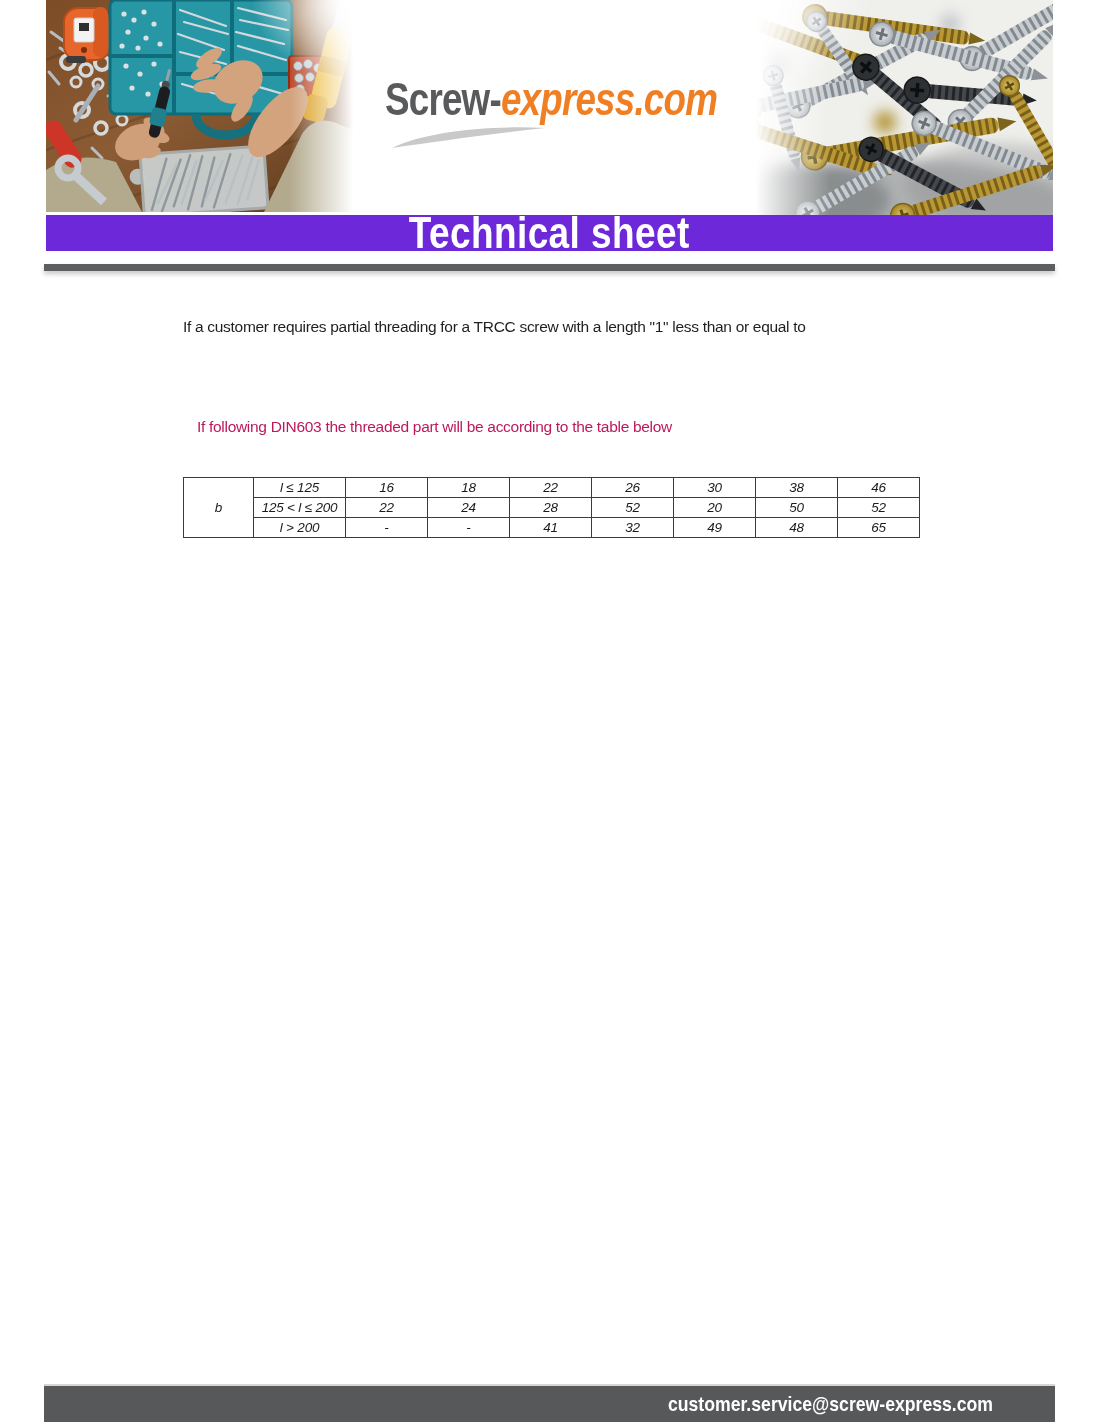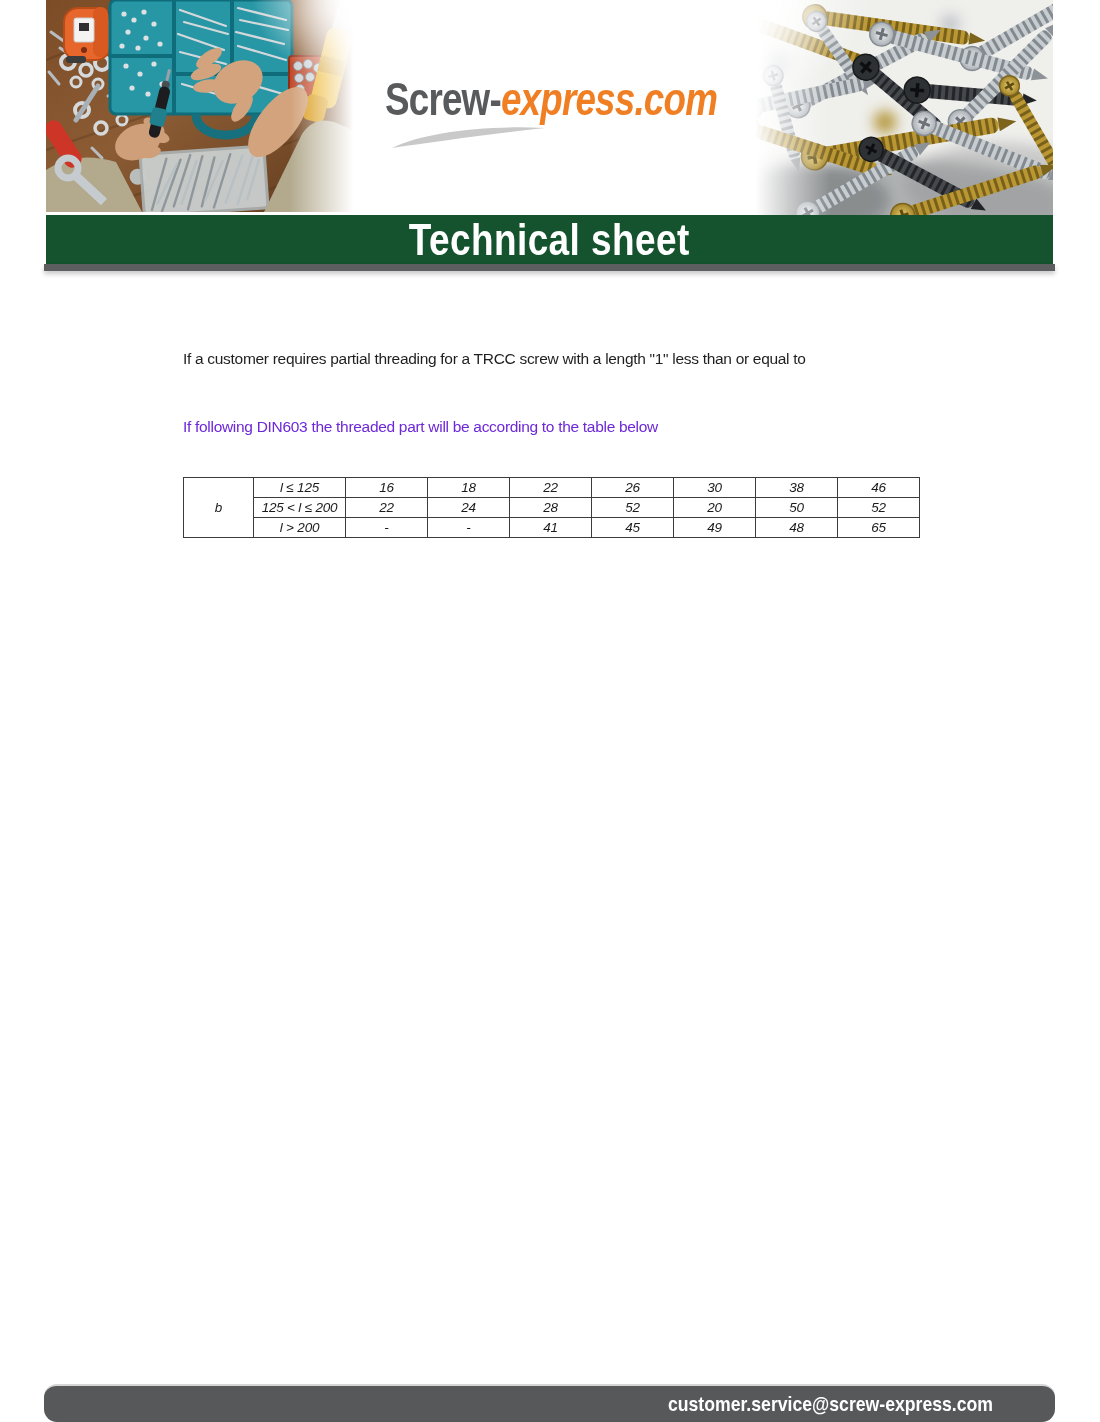--- a/index.html
+++ b/index.html
@@ -22,43 +22,43 @@
 
   
   .logo{position:absolute;left:385px;top:72px;width:360px;height:90px;}
   .logo-line{display:inline-block;white-space:nowrap;font-weight:bold;font-size:46px;
              letter-spacing:-1px;transform:scaleX(.8);transform-origin:left center;}
   .lg1{color:#595a5c;}
   .lg2{color:#f07f24;font-style:italic;}
   .swoosh{position:absolute;left:5px;top:52px;}
 
   
-  .banner{position:absolute;left:46px;top:215px;width:1007px;height:49px;background:#14532d;
+  .banner{position:absolute;left:46px;top:215px;width:1007px;height:36px;background:#6d28d9;
           display:flex;align-items:center;justify-content:center;}
   .banner-title{font-weight:bold;font-size:44px;color:#ffffff;letter-spacing:.5px;
           transform:scaleX(.84);transform-origin:center;white-space:nowrap;}
   .rule{position:absolute;left:44px;top:264px;width:1011px;height:7px;background:#5d5e60;
           box-shadow:0 3px 5px rgba(0,0,0,.22);}
 
   
   .intro{position:absolute;left:183px;top:316px;font-size:15.5px;line-height:22.5px;
-         color:#1f1f1f;letter-spacing:-.3px;white-space:nowrap;margin-top:32px;}
-  .din-note{position:absolute;left:183px;top:418px;font-size:15.5px;color:#6d28d9;
+         color:#1f1f1f;letter-spacing:-.3px;white-space:nowrap;}
+  .din-note{position:absolute;left:197px;top:418px;font-size:15.5px;color:#be185d;
          letter-spacing:-.3px;white-space:nowrap;}
 
   
   .ttable{position:absolute;left:183px;top:477px;border-collapse:collapse;table-layout:fixed;
           width:736px;}
   .ttable td{border:1px solid #3c3c3c;height:19px;text-align:center;vertical-align:middle;
           font-size:13.5px;color:#1c1c1c;padding:0;letter-spacing:-.2px;font-style:italic;}
 
   
   .footer{position:absolute;left:44px;top:1384px;width:1011px;height:38px;background:#57585a;
           border-top:2px solid #d6d6d6;box-sizing:border-box;display:flex;align-items:center;
-          justify-content:flex-end;padding-right:62px;border-radius:13px;}
+          justify-content:flex-end;padding-right:62px;}
   .footer-email{color:#fff;font-weight:bold;font-size:21px;white-space:nowrap;
           transform:scaleX(.84);transform-origin:right center;}
 </style>
 </head>
 <body>
 
 <div class="page">
 
   <div class="photo photo-left">
     <svg width="316" height="212" viewBox="0 0 316 212">
@@ -426,21 +426,21 @@
         <td>52</td>
         <td>20</td>
         <td>50</td>
         <td>52</td>
       </tr>
       <tr>
         <td>l &gt; 200</td>
         <td>-</td>
         <td>-</td>
         <td>41</td>
-        <td>45</td>
+        <td>32</td>
         <td>49</td>
         <td>48</td>
         <td>65</td>
       </tr>
     </tbody>
   </table>
 
   <div class="footer">
     <span class="footer-email">customer.service@screw-express.com</span>
   </div>

